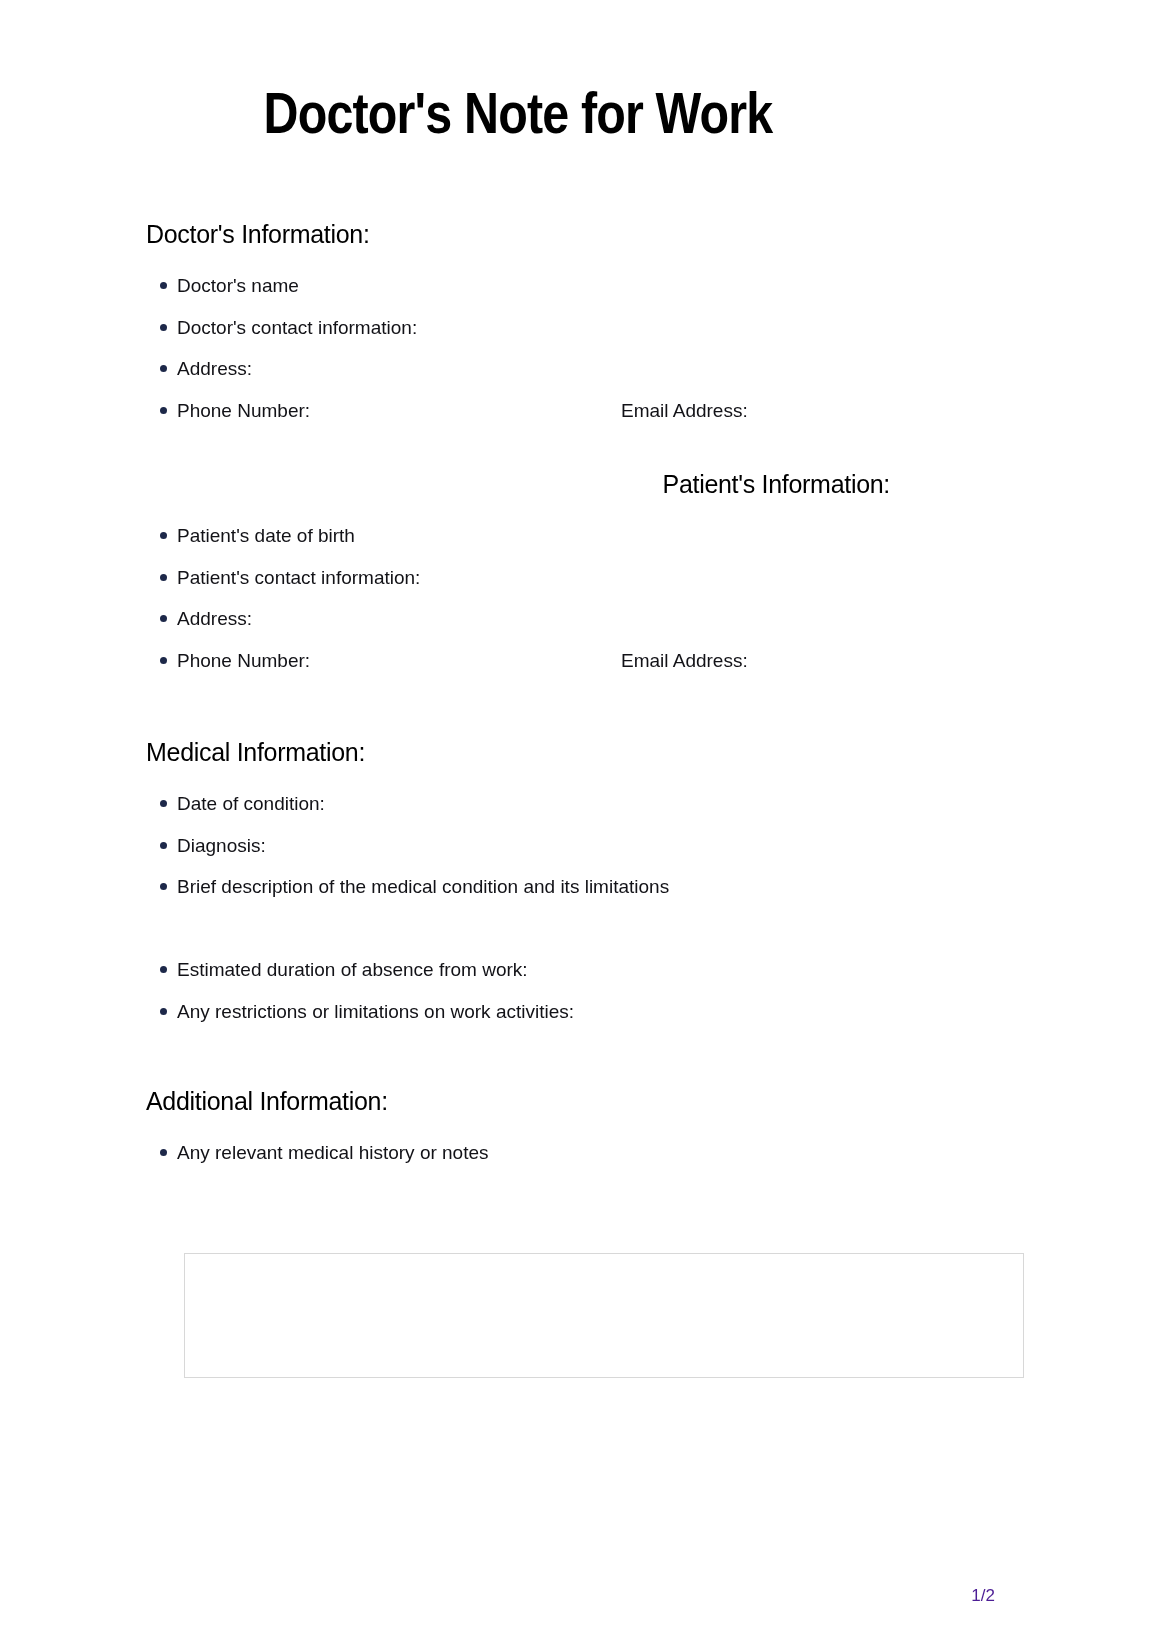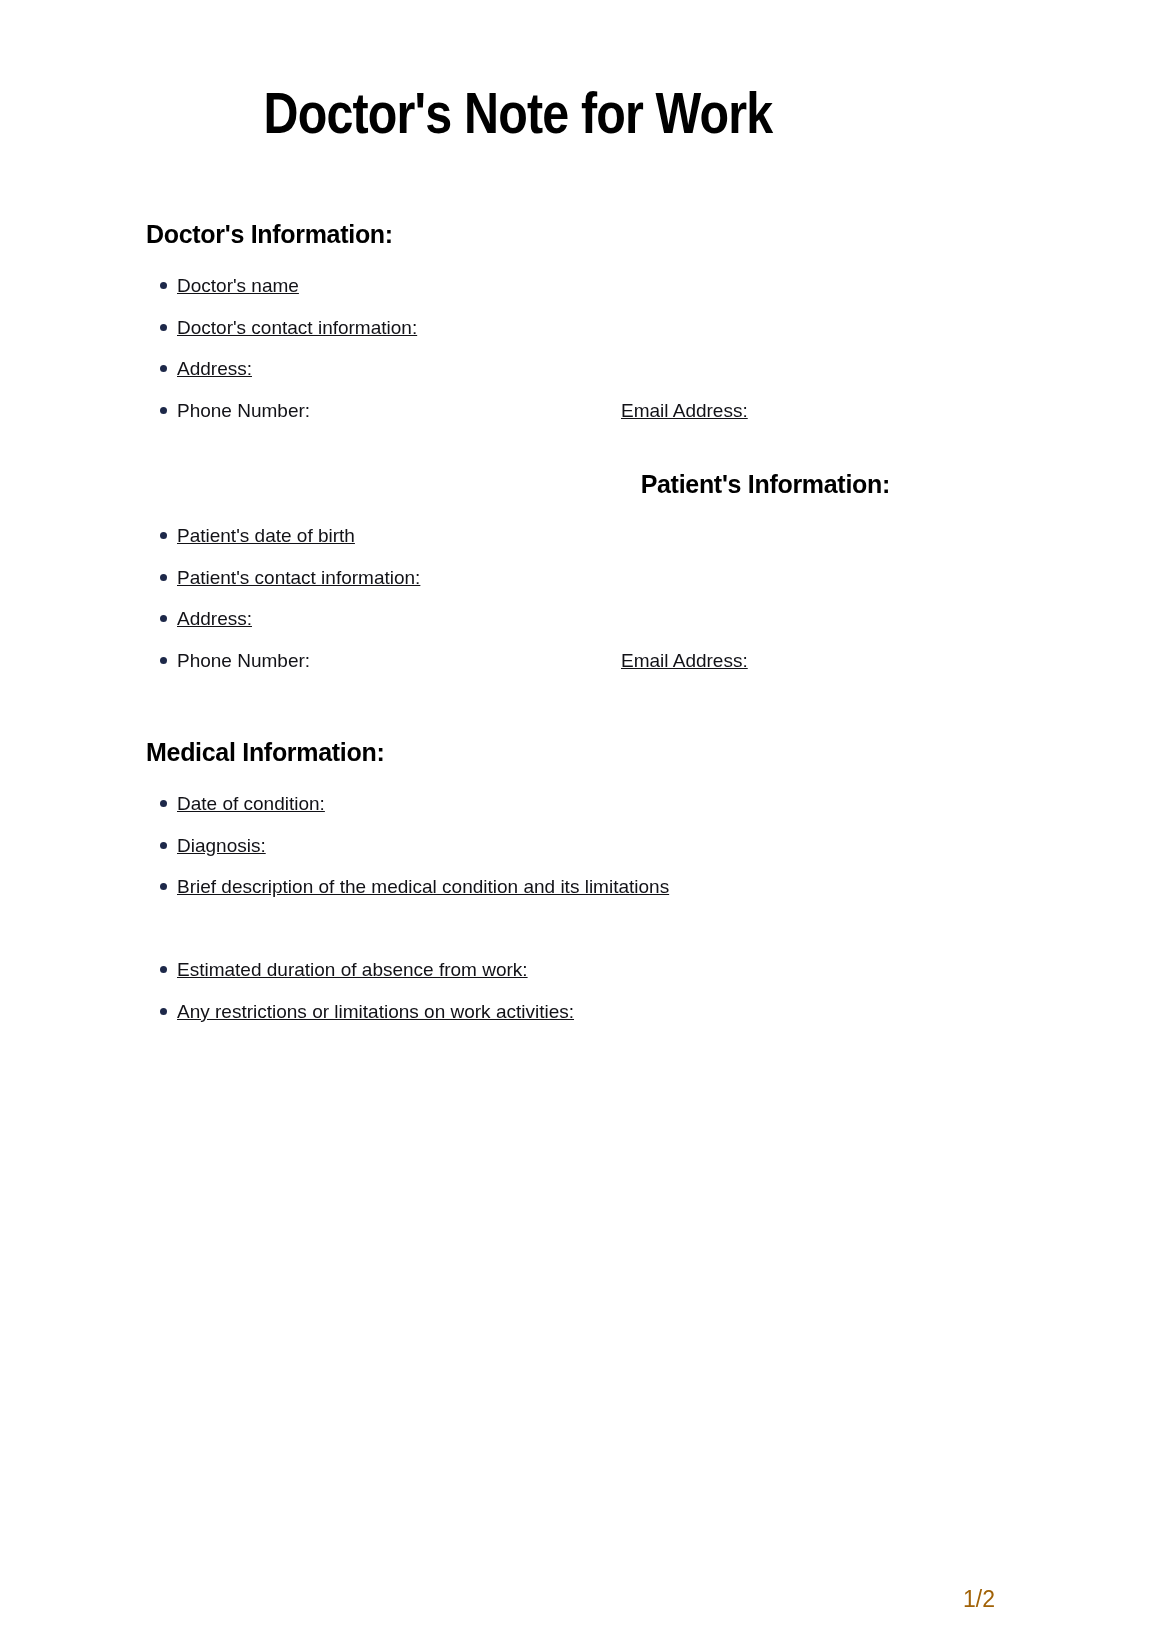--- a/index.html
+++ b/index.html
@@ -29,41 +29,40 @@
     letter-spacing: -1px;
     transform: scaleX(0.85);
     transform-origin: 50% 50%;
     white-space: nowrap;
   }
   .content { margin: 0 146px; }
   .section-heading {
     margin: 0;
     font-size: 25px;
     line-height: 30px;
-    font-weight: 700;
+    font-weight: 400;
     color: #000000;
     letter-spacing: -0.3px;
   }
   .sec-1 .section-heading { margin-top: 77px; }
   .sec-2 .section-heading { margin-top: 38px; text-align: right; }
   .sec-3 .section-heading { margin-top: 56px; }
   .sec-4 .section-heading { margin-top: 54px; }
   ul.bullet-list {
     list-style: none;
     margin: 16px 0 0 0;
     padding: 0;
   }
   ul.bullet-list li {
     position: relative;
     padding-left: 31px;
     font-size: 19px;
     line-height: 41.5px;
     color: #121217;
     white-space: nowrap;
-    text-decoration: underline;
   }
   ul.bullet-list li::before {
     content: "";
     position: absolute;
     left: 14px;
     top: calc(50% - 3.5px);
     width: 7px;
     height: 7px;
     border-radius: 50%;
     background: #1d2849;
@@ -80,22 +79,22 @@
     border: 1.5px solid #d8d8d8;
     background: #ffffff;
     box-sizing: content-box;
     font-size: 19px;
     color: #121217;
   }
   .page-number {
     position: absolute;
     top: 1586px;
     right: 41px;
-    font-size: 23px;
-    color: #a16207;
+    font-size: 17px;
+    color: #4c1d95;
   }
 </style>
 </head>
 <body>
 
 <div class="page">
 
   <h1 class="doc-title">Doctor's Note for Work</h1>
 
   <div class="content">
@@ -128,18 +127,25 @@
       <h2 class="section-heading">Medical Information:</h2>
       <ul class="bullet-list">
         <li>Date of condition:</li>
         <li>Diagnosis:</li>
         <li>Brief description of the medical condition and its limitations</li>
         <li class="gap-above">Estimated duration of absence from work:</li>
         <li>Any restrictions or limitations on work activities:</li>
       </ul>
     </div>
 
+    <div class="sec-4">
+      <h2 class="section-heading">Additional Information:</h2>
+      <ul class="bullet-list">
+        <li>Any relevant medical history or notes</li>
+      </ul>
+      <div class="notes-box"></div>
+    </div>
 
   </div>
 
   <div class="page-number">1/2</div>
 
 </div>
 
 </body></html>

